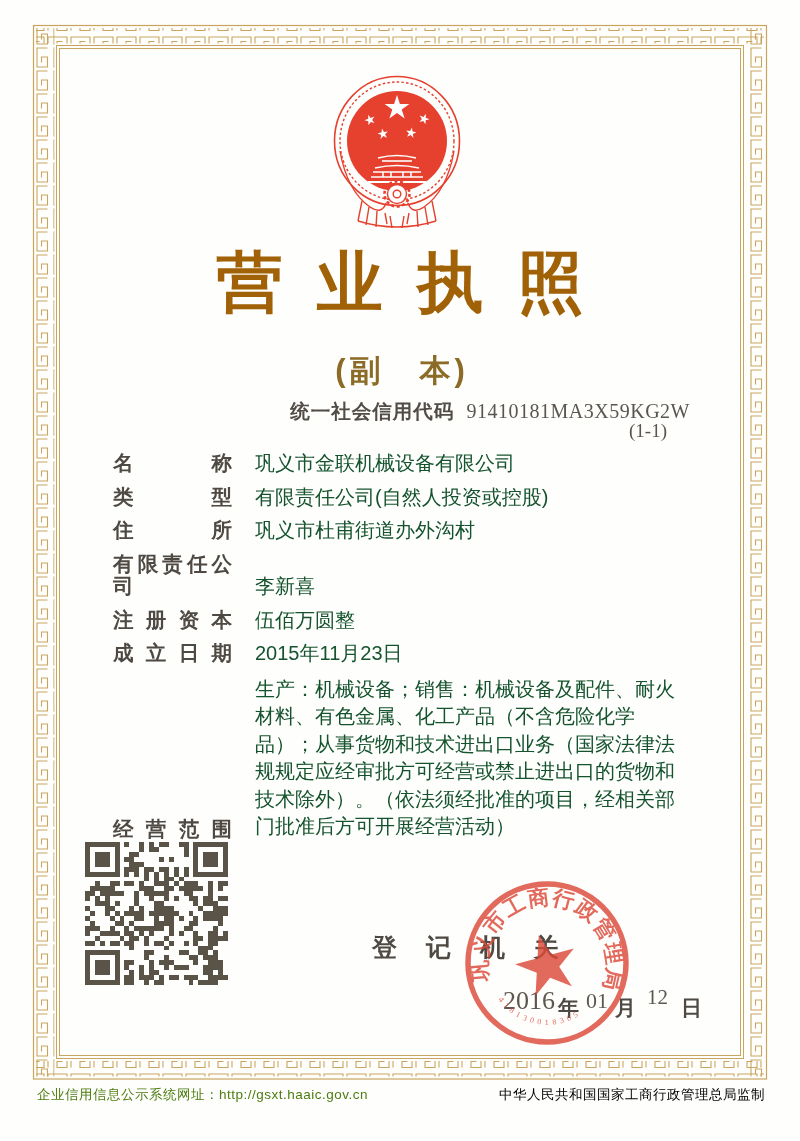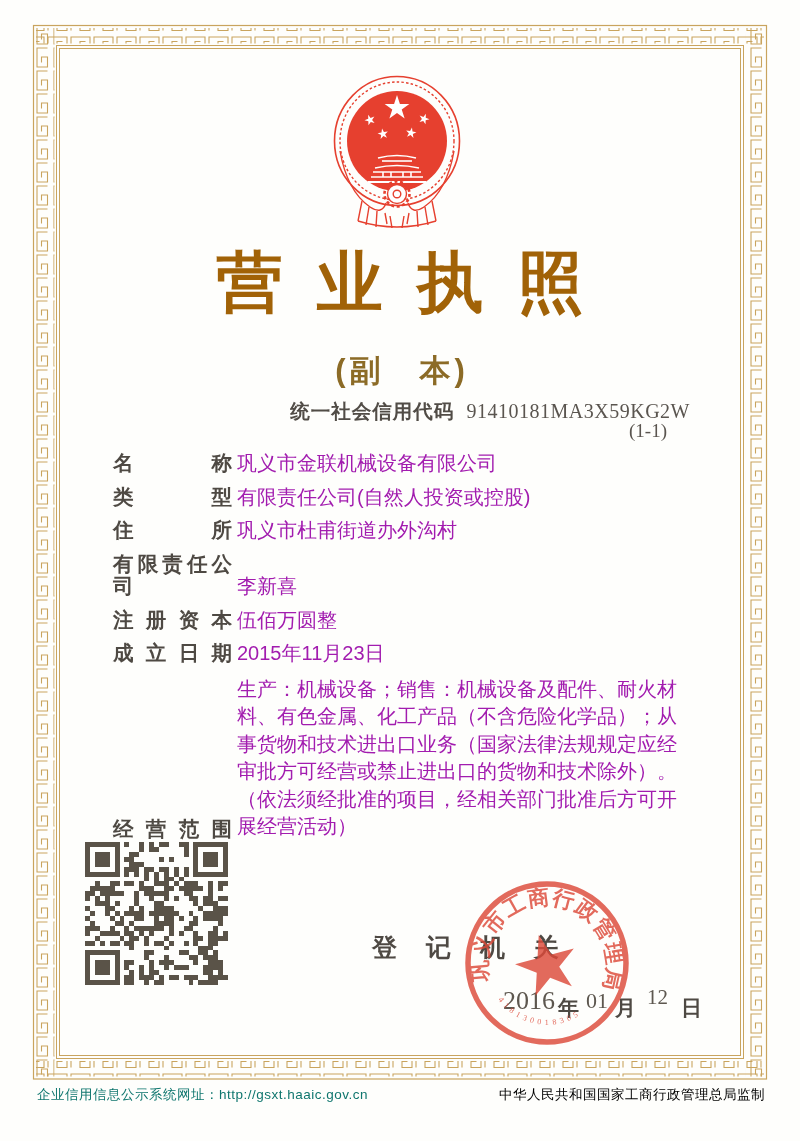--- a/index.html
+++ b/index.html
@@ -14,38 +14,38 @@
             font-size:31px;font-weight:700;color:#8c6b26;letter-spacing:4px;text-indent:4px;}
   .credit-line{position:absolute;top:398px;right:110px;font-size:19.5px;white-space:nowrap;}
   .credit-label{font-weight:700;color:#514c46;letter-spacing:1px;}
   .credit-code{font-family:"Liberation Serif",serif;margin-left:7px;color:#5a554f;letter-spacing:0.5px;font-size:20px;}
   .page-note{position:absolute;top:420px;right:133px;font-size:19px;
              font-family:"Liberation Serif",serif;color:#5a554f;}
   .fields{position:absolute;left:113px;top:452px;width:574px;}
   .row{display:flex;align-items:flex-end;margin-bottom:11px;}
   .flabel{flex:0 0 119px;text-align:justify;text-align-last:justify;
           font-weight:700;font-size:20.5px;color:#4e4943;line-height:22.5px;}
-  .fvalue{margin-left:5px;flex:1;font-size:20px;color:#a21caf;line-height:22.5px;}
+  .fvalue{margin-left:23px;flex:1;font-size:20px;color:#14532d;line-height:22.5px;}
   .row-scope .fvalue{line-height:27.5px;}
   .qr{position:absolute;left:85px;top:842px;width:143px;height:143px;}
   .reg-label{position:absolute;left:372px;top:931px;font-size:25px;font-weight:700;
              letter-spacing:11px;color:#4e4943;white-space:nowrap;}
   .date-line{position:absolute;left:503px;top:986px;display:flex;align-items:flex-start;
              font-size:21px;font-weight:700;color:#4e4943;white-space:nowrap;}
   .d-num{font-family:"Liberation Serif",serif;font-weight:400;color:#5d574f;}
   .d-year{font-size:26px;}
   .d-month{font-size:22px;margin-left:7px;position:relative;top:2px;}
   .d-day{font-size:21px;margin-left:11px;position:relative;top:-1px;}
   .d-unit{position:relative;top:8px;margin-left:3px;}
   .d-unit.u2{margin-left:7px;}
   .d-unit.u3{margin-left:13px;}
   .seal{position:absolute;left:461px;top:877px;width:172px;height:172px;opacity:0.82;pointer-events:none;}
   .footer{position:absolute;left:37px;right:35px;top:1086px;display:flex;
           justify-content:space-between;font-size:13.5px;letter-spacing:0.5px;}
-  .footer-left{color:#0f766e;}
+  .footer-left{color:#4d7c0f;}
   .footer-right{color:#000000;}
 </style>
 </head>
 <body>
 
 <div class="page">
 
   <svg class="border-svg" viewBox="0 0 800 1141" aria-hidden="true">
     <defs>
       <pattern id="meanderH" width="23" height="17" patternUnits="userSpaceOnUse">

